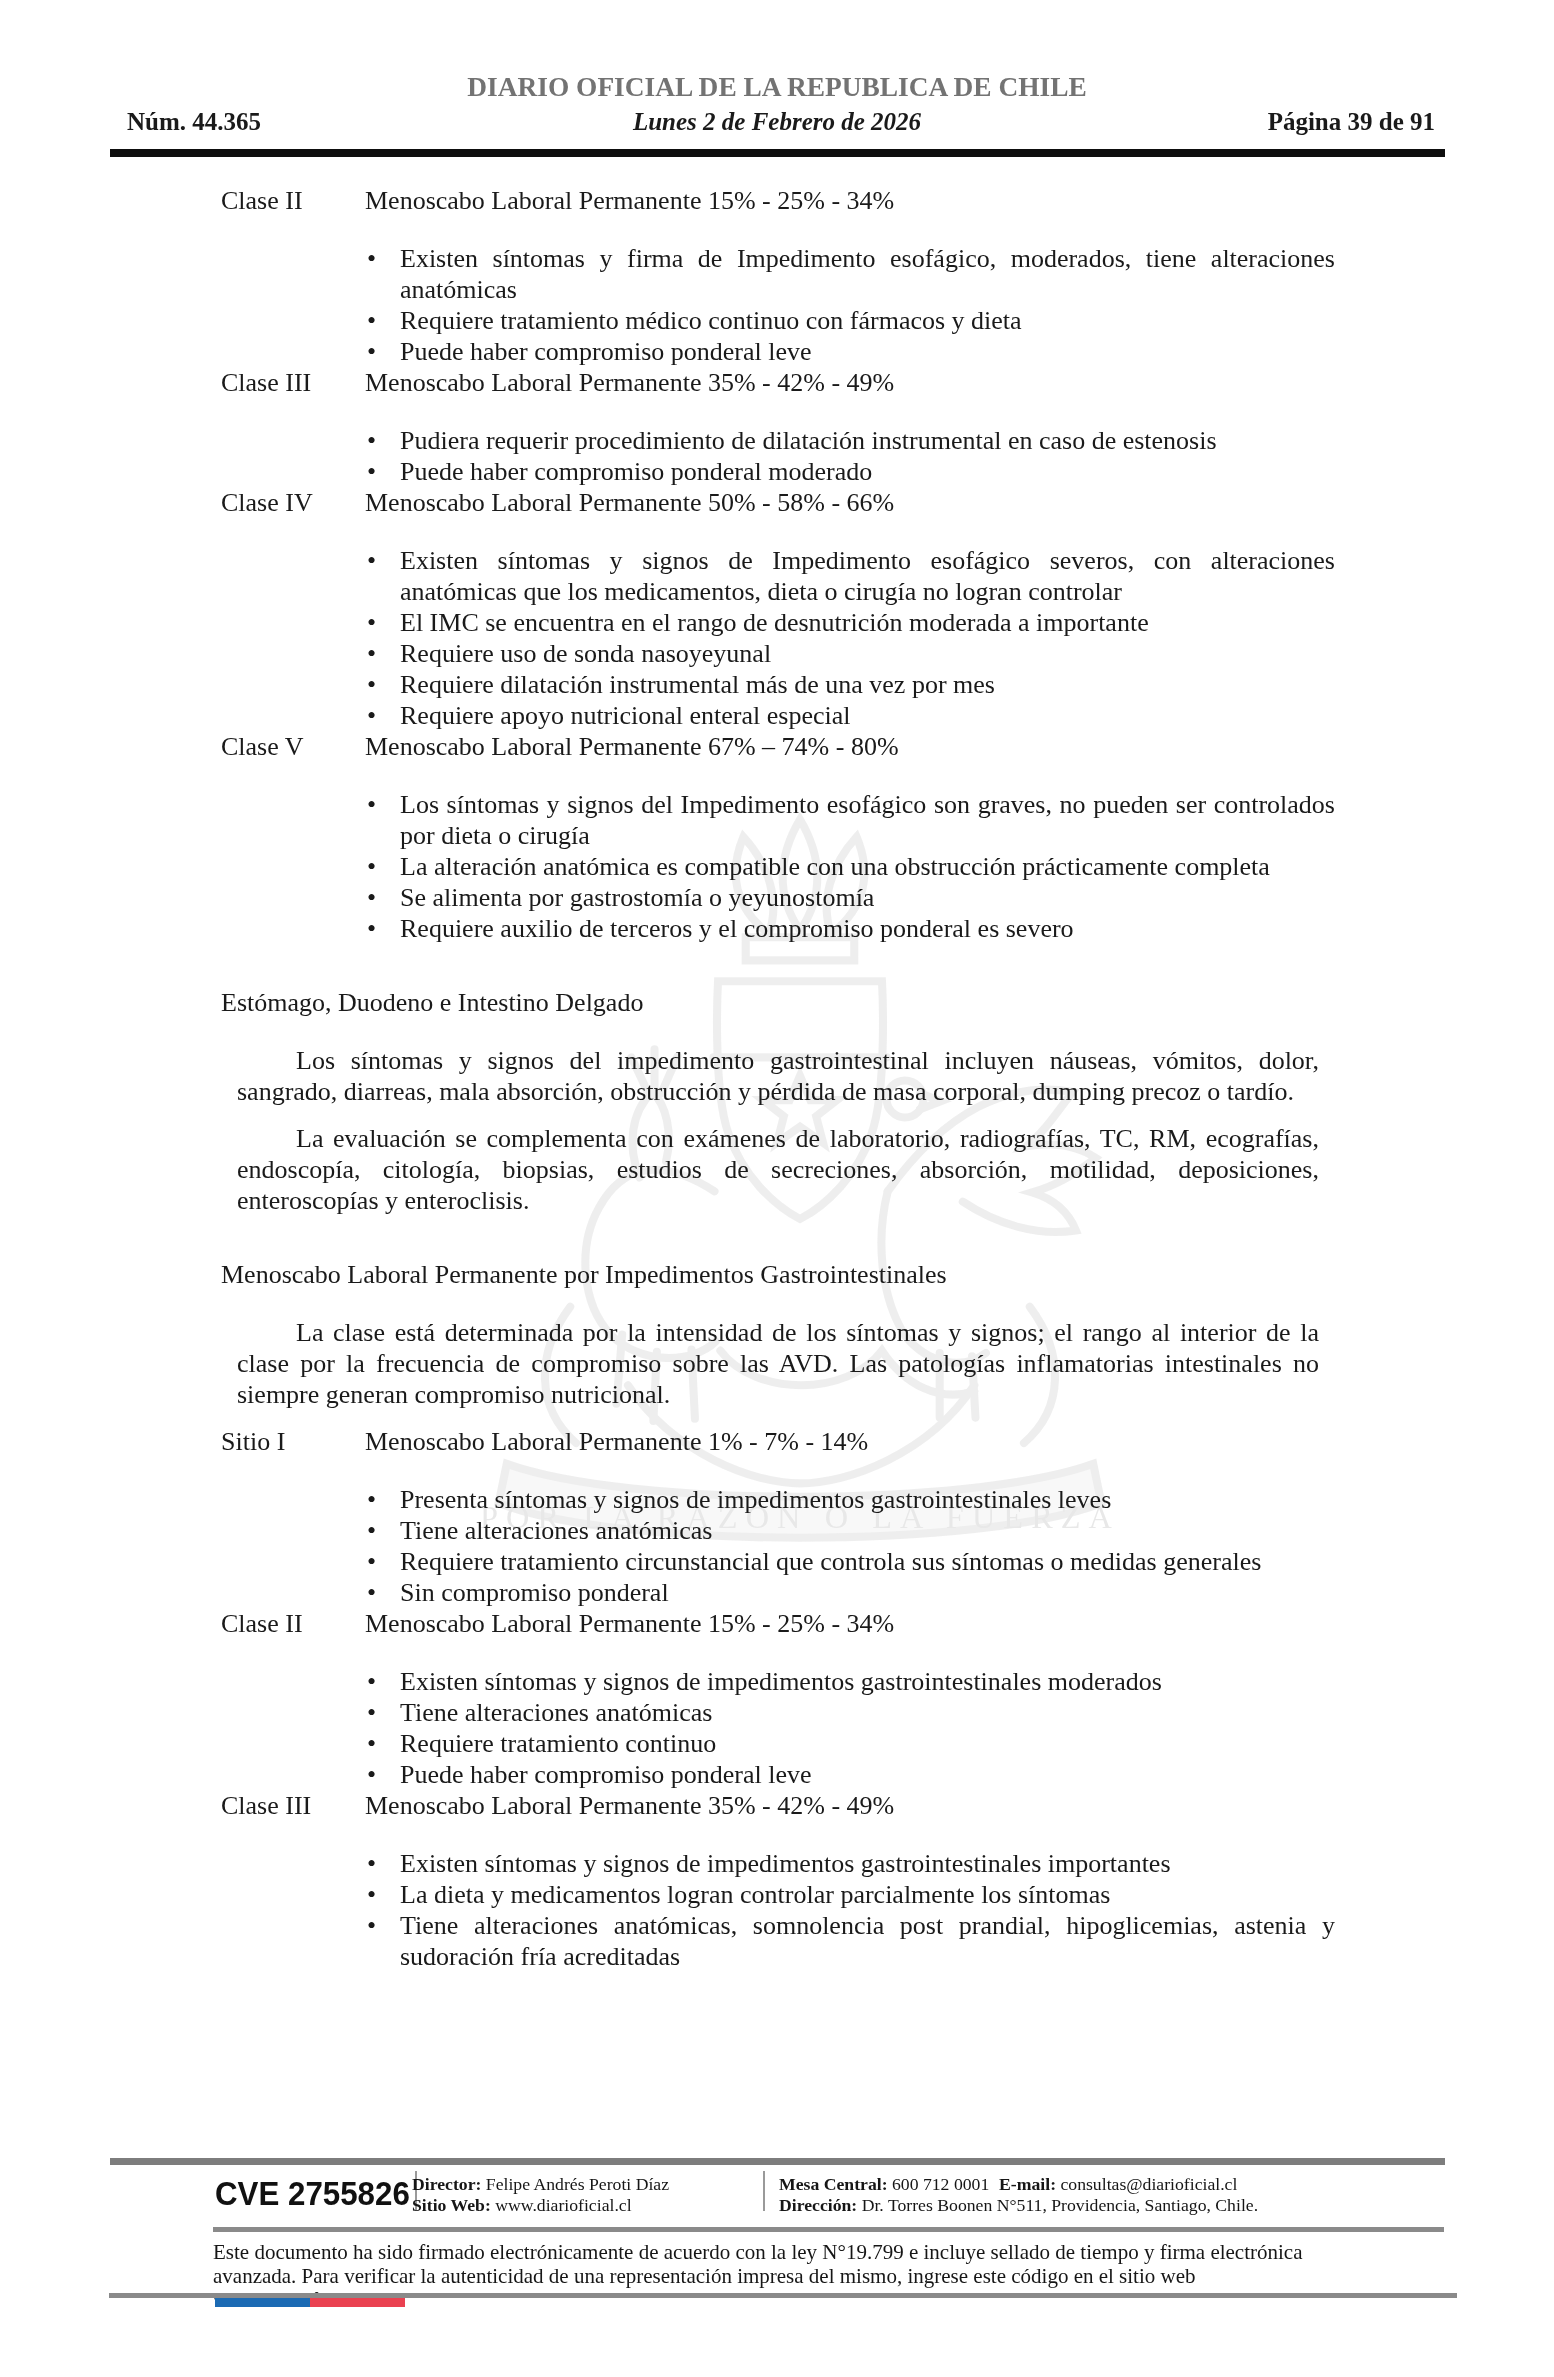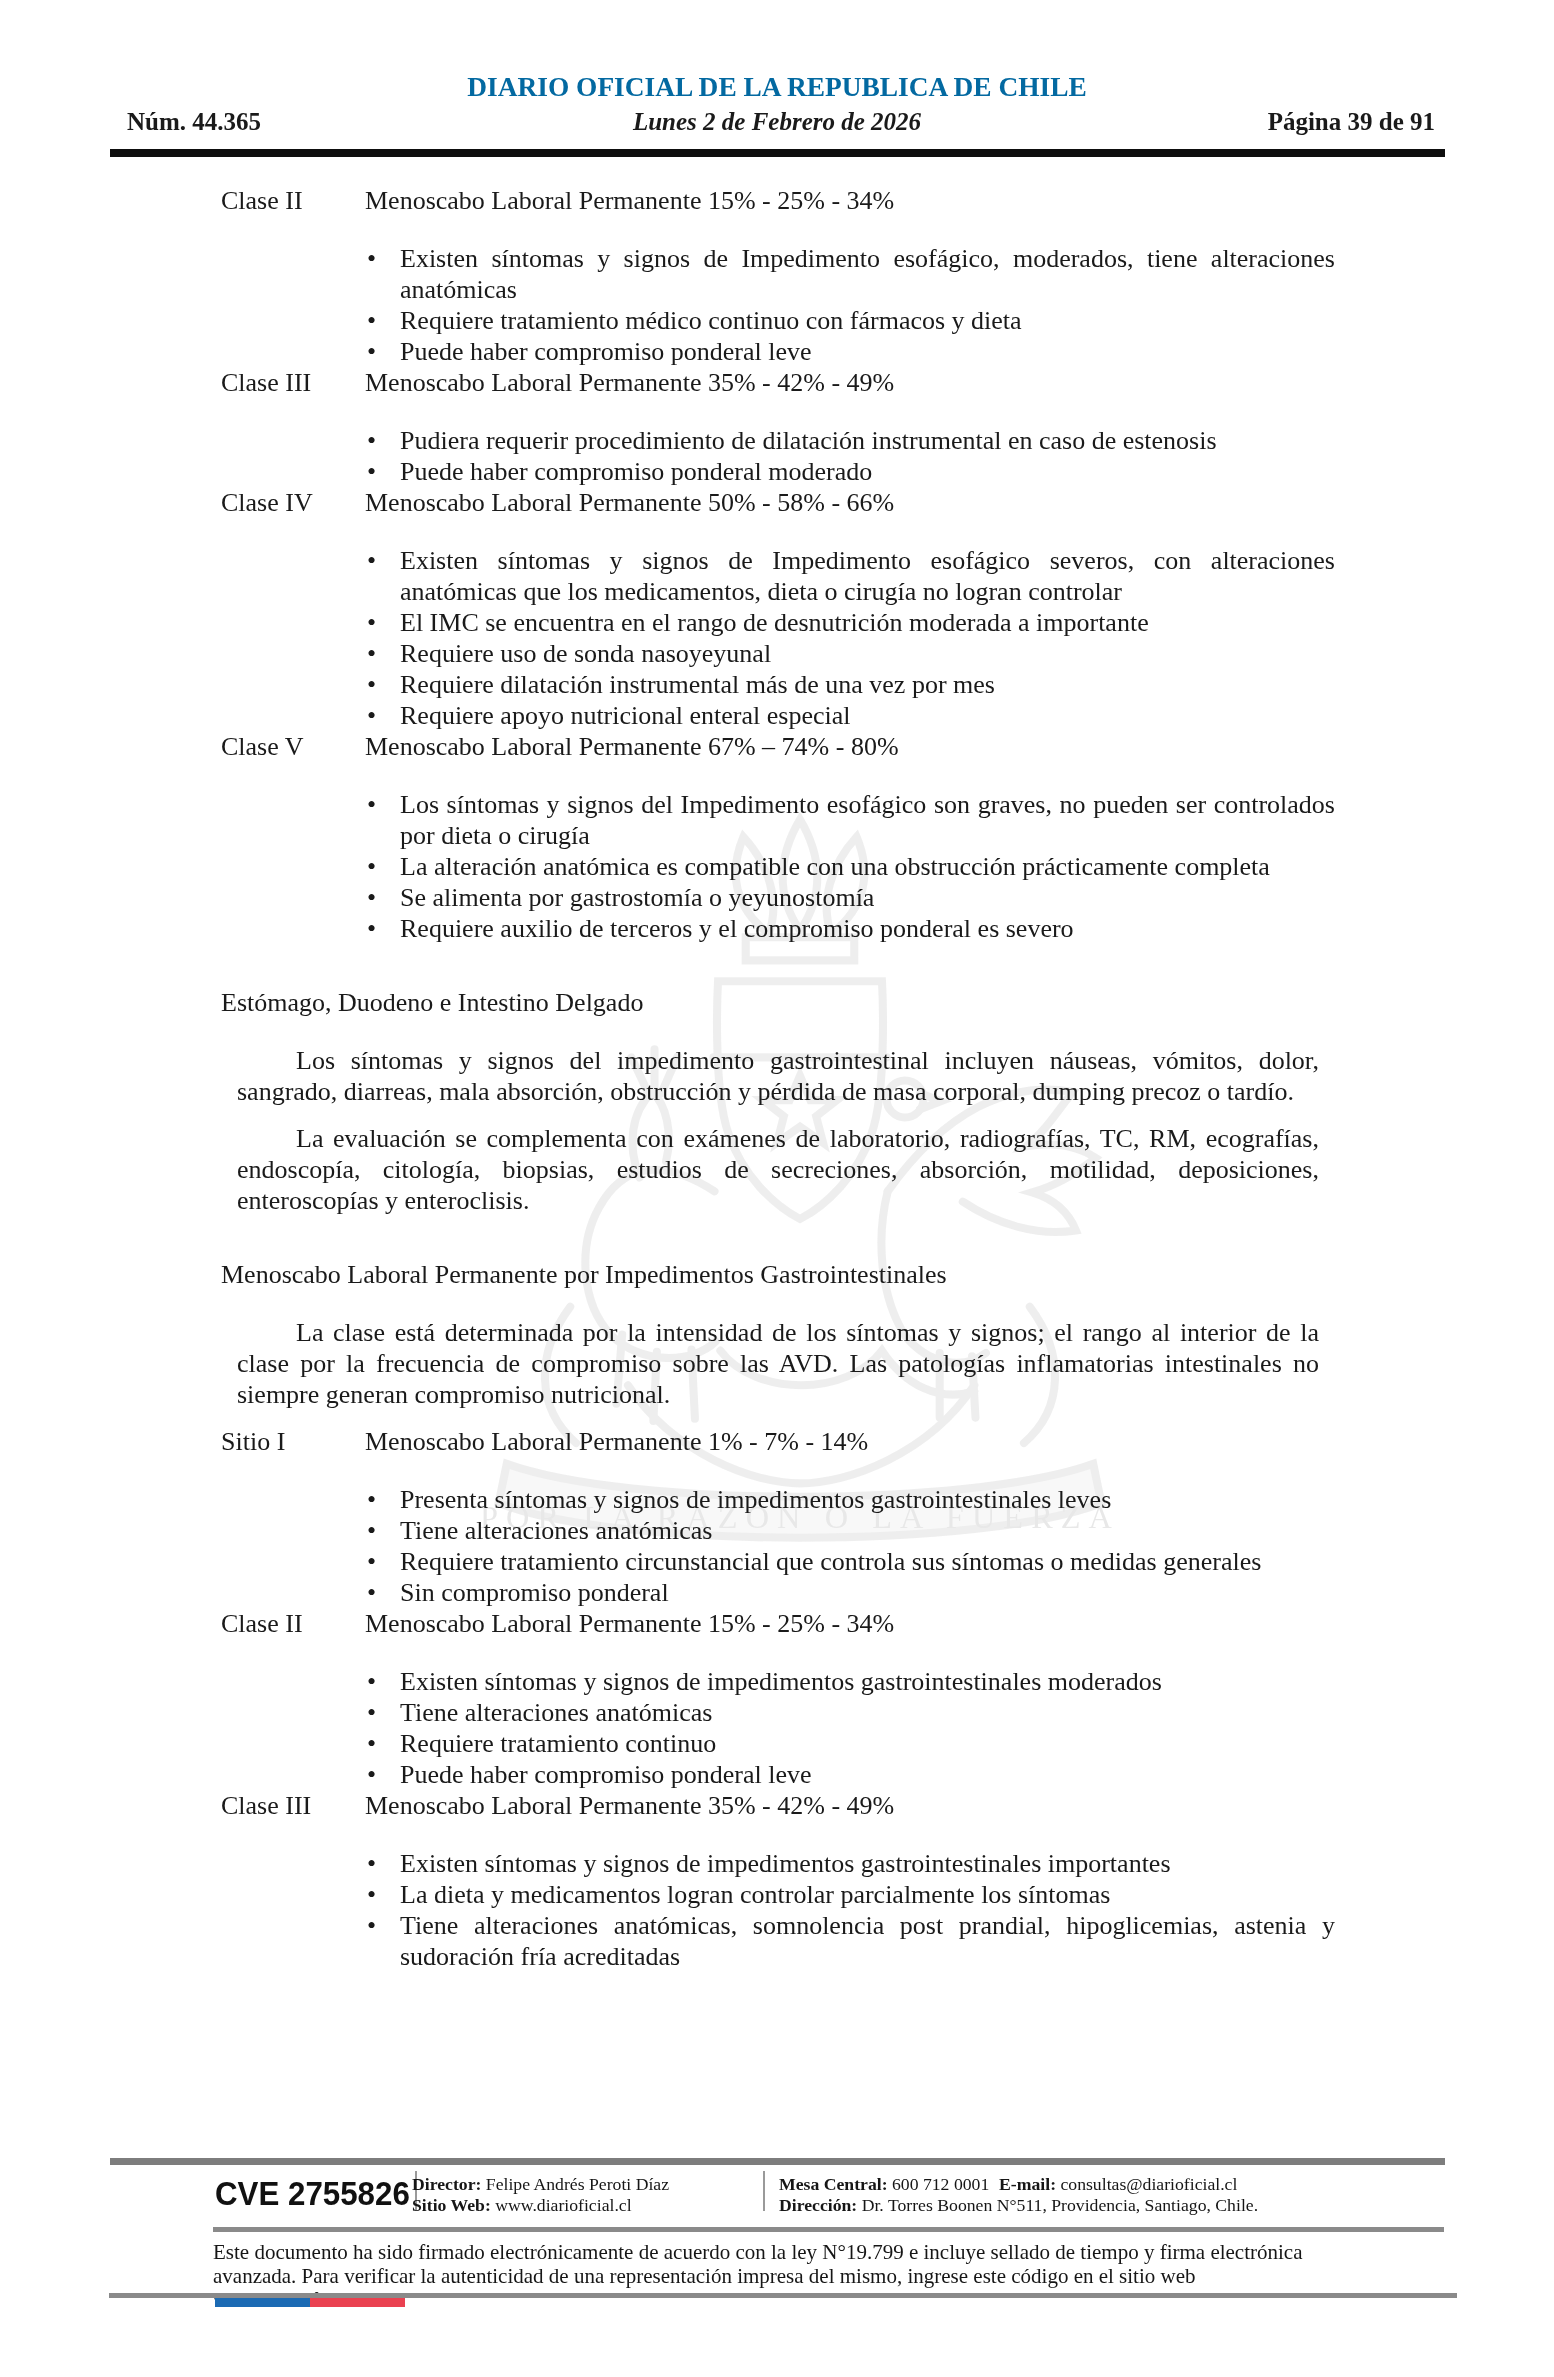--- a/index.html
+++ b/index.html
@@ -11,21 +11,21 @@
     color:#1a1a1a;
     overflow:hidden;
   }
   
   .hdr-title{
     padding-top:71px;
     text-align:center;
     font-weight:bold;
     font-size:27.4px;
     line-height:32px;
-    color:#0369a1;
+    color:#737373;
   }
   .hdr-row{
     position:relative;
     margin-top:3.7px;
     height:30.5px;
     font-weight:bold;
     font-size:25px;
     line-height:30.5px;
   }
   .hdr-issue{position:absolute;left:127px;top:0;}
@@ -152,21 +152,21 @@
       <text x="379" y="624" text-anchor="middle" font-family="Liberation Serif, serif" font-size="28" letter-spacing="7" fill="#dcdcdc">POR LA RAZÓN O LA FUERZA</text>
     </svg>
   </div>
 
   <div id="doc-body">
       <div class="class-row">
         <span class="class-label">Clase II</span>
         <span class="class-range">Menoscabo Laboral Permanente 15% - 25% - 34%</span>
       </div>
       <ul class="bullets">
-        <li>Existen síntomas y signos de Impedimento esofágico, moderados, tiene alteraciones anatómicas</li>
+        <li>Existen síntomas y firma de Impedimento esofágico, moderados, tiene alteraciones anatómicas</li>
         <li>Requiere tratamiento médico continuo con fármacos y dieta</li>
         <li>Puede haber compromiso ponderal leve</li>
       </ul>
       <div class="class-row">
         <span class="class-label">Clase III</span>
         <span class="class-range">Menoscabo Laboral Permanente 35% - 42% - 49%</span>
       </div>
       <ul class="bullets">
         <li>Pudiera requerir procedimiento de dilatación instrumental en caso de estenosis</li>
         <li>Puede haber compromiso ponderal moderado</li>

